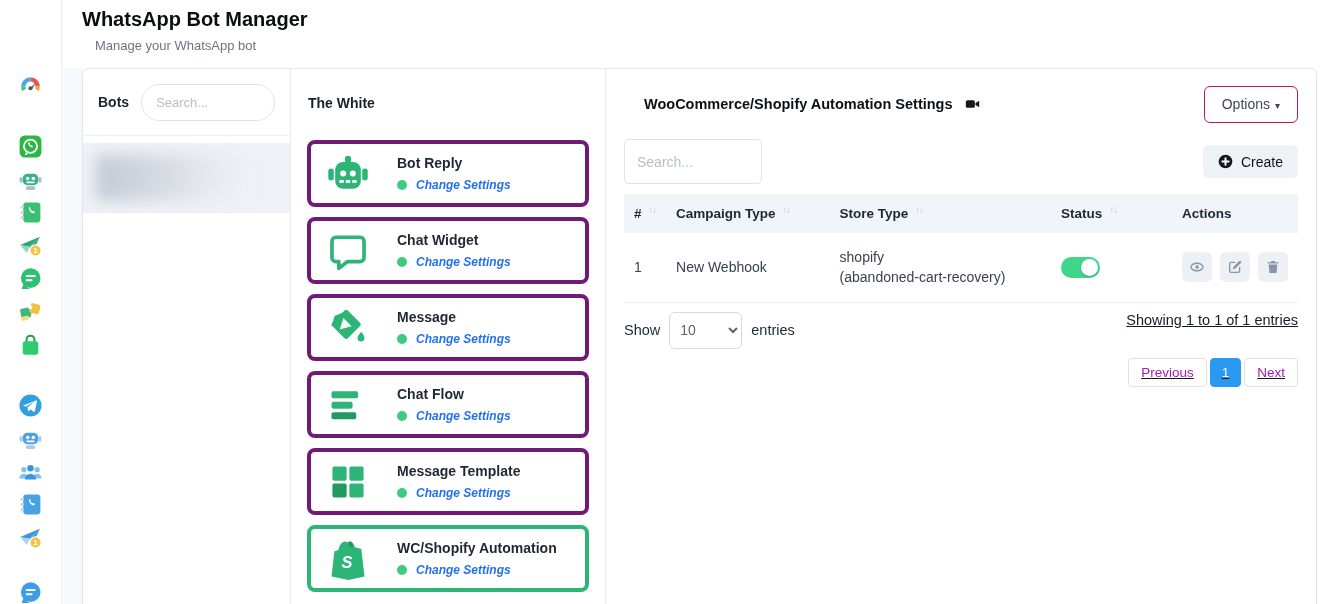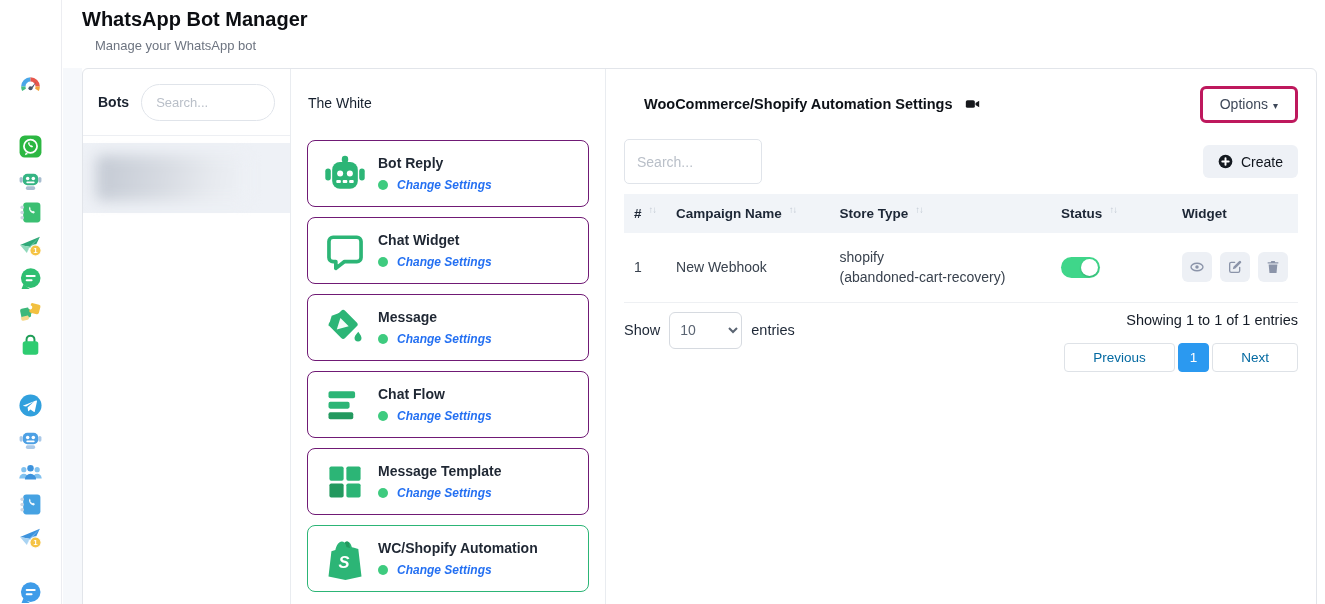--- a/index.html
+++ b/index.html
@@ -34,37 +34,37 @@
   .bots-head { height:67px; display:flex; align-items:center; gap:12px; padding:0 15px; border-bottom:1px solid #edeff3; }
   .bots-label { font-weight:bold; font-size:14px; color:#1b2330; }
   .bots-search { flex:1; width:120px; height:37px; border:1px solid #e0e4ea; border-radius:19px; padding:0 14px; font-size:13px; color:#333; outline:none; font-family:inherit; }
   input::placeholder { color:#b9bfc8; }
   .bot-item { height:70px; margin-top:7px; background:#eef1f6; display:flex; align-items:center; padding:0 13px; cursor:pointer; }
   .bot-blur { width:152px; height:46px; border-radius:6px; filter:blur(7px);
     background:linear-gradient(100deg,#c3c9d3 0%,#d7dbe2 45%,#e7eaef 75%,#eef1f6 100%); }
 
   
   .menu-col { width:315px; border-right:1px solid #e9ecf0; flex:0 0 auto; }
-  .menu-head { height:67px; display:flex; align-items:center; padding:0 17px; font-weight:normal; font-size:14px; color:#16202e; }
+  .menu-head { height:67px; display:flex; align-items:center; padding:0 17px; font-weight:bold; font-size:14px; color:#16202e; }
   .menu-list { padding:4px 16px 16px; display:flex; flex-direction:column; gap:10px; }
-  .menu-card { border:1px solid #701a75; border-radius:8px; height:67px; display:flex; align-items:center; gap:11px; padding:0 15px; cursor:pointer; background:#fff; }
+  .menu-card { border:4px solid #701a75; border-radius:8px; height:67px; display:flex; align-items:center; gap:27px; padding:0 15px; cursor:pointer; background:#fff; }
   .menu-card.active { border-color:var(--accent-green); }
   .menu-icon { width:44px; height:44px; flex:0 0 auto; }
   .menu-icon svg { width:100%; height:100%; display:block; }
   .menu-label { font-weight:bold; font-size:14px; color:#1f2733; margin-bottom:7px; }
   .menu-sub { display:flex; align-items:center; gap:9px;font-style:italic; }
   .menu-dot { width:10px; height:10px; border-radius:50%; background:var(--dot-green); }
   .menu-link { color:var(--link-blue); font-size:12px; font-weight:bold; cursor:pointer; }
 
   
   .main-col { flex:1; padding:16px 18px; }
   .main-head { display:flex; justify-content:space-between; align-items:center; height:38px; margin-bottom:16px; }
   .main-title { display:flex; align-items:center; gap:10px; font-weight:bold; font-size:14.5px; color:#0d1117;margin-left:20px; }
   .main-title svg { width:19px; height:16px; }
-  .options-btn { height:37px; padding:0 17px; border:3px solid #be185d; border-radius:6px; background:#fff; color:#3e4859; font-size:14px; font-family:inherit; cursor:pointer; }
+  .options-btn { height:37px; padding:0 17px; border:1px solid #be185d; border-radius:6px; background:#fff; color:#3e4859; font-size:14px; font-family:inherit; cursor:pointer; }
   .options-btn .caret { font-size:10px; margin-left:5px; color:#3e4859; }
   .toolbar { display:flex; justify-content:space-between; align-items:center; margin-bottom:10px; }
   .search-input { width:138px; height:45px; border:1px solid #e0e4ea; border-radius:5px; padding:0 12px; font-size:14px; outline:none; font-family:inherit; }
   .create-btn { height:33px; padding:0 15px; background:#eef1f6; border:none; border-radius:6px; font-size:14px; color:#10151d; display:flex; align-items:center; gap:8px; font-family:inherit; cursor:pointer; }
   .create-btn svg { width:15px; height:15px; }
 
   table { width:100%; border-collapse:collapse; }
   thead th { background:#f1f4f8; text-align:left; font-size:13.5px; font-weight:bold; color:#1d2736; padding:12px 10px; }
   thead th .th-inner { display:flex; align-items:flex-start; }
   thead th .sort { color:#c2c9d3; font-size:9.5px; margin-left:7px; letter-spacing:-1px; position:relative; top:-2px; }
@@ -72,24 +72,24 @@
   .store-type div { line-height:1.45; }
   .toggle { width:39px; height:21px; border-radius:11px; background:var(--toggle-green); position:relative; cursor:pointer; }
   .toggle .knob { position:absolute; top:2px; right:2px; width:17px; height:17px; border-radius:50%; background:#fff; box-shadow:0 1px 2px rgba(0,0,0,.2); }
   .actions-cell { display:flex; gap:8px; }
   .action-btn { width:30px; height:30px; border:none; border-radius:6px; background:#edf0f5; display:inline-flex; align-items:center; justify-content:center; cursor:pointer; padding:0; }
   .action-btn svg { width:16px; height:16px; }
 
   .table-footer { display:flex; justify-content:space-between; align-items:flex-start; margin-top:9px; }
   .show-entries { display:flex; align-items:center; gap:9px; font-size:14.5px; color:#1d2736; }
   .page-size { width:73px; height:37px; border:1px solid #d6dae0; border-radius:6px; color:#5a6472; font-size:14px; padding:0 6px; background:#fff; font-family:inherit; }
-  .footer-right { display:flex; flex-direction:column; align-items:flex-end; gap:15px; }
+  .footer-right { display:flex; flex-direction:column; align-items:flex-end; gap:30px;text-decoration:underline; }
   .summary { font-size:14.5px; color:#151c27; }
   .pagination { display:flex; gap:3px; }
-  .page-btn { height:29px; min-width:30px; padding:0 28px; border:1px solid #dee2e7; border-radius:4px; background:#fff; color:#0369a1; font-size:13.5px; font-family:inherit; cursor:pointer; }
+  .page-btn { height:29px; min-width:30px; padding:0 12px; border:1px solid #dee2e7; border-radius:4px; background:#fff; color:#a21caf; font-size:13.5px; font-family:inherit; cursor:pointer; }
   .page-btn.active { background:var(--page-blue); border-color:var(--page-blue); color:#fff; padding:0 11px; }
 </style>
 </head>
 <body>
 
 <aside class="iconbar" id="iconbar">
     <div class="side-icon">
       <svg viewBox="0 0 24 24">
         <path d="M12 4a9 9 0 0 0-9 9h4.2A4.8 4.8 0 0 1 12 8.2Z" fill="#4aa7e8"></path>
         <path d="M12 4a9 9 0 0 1 9 9h-4.2A4.8 4.8 0 0 0 12 8.2Z" fill="#e8574b"></path>
@@ -378,39 +378,39 @@
       <thead id="table-head">
           <tr>
             <th>
               <span class="th-inner">
                 <span>#</span>
                 <span class="sort">↑↓</span>
               </span>
             </th>
             <th>
               <span class="th-inner">
-                <span>Campaign Name</span>
+                <span>Campaign Type</span>
                 <span class="sort">↑↓</span>
               </span>
             </th>
             <th>
               <span class="th-inner">
                 <span>Store Type</span>
                 <span class="sort">↑↓</span>
               </span>
             </th>
             <th>
               <span class="th-inner">
                 <span>Status</span>
                 <span class="sort">↑↓</span>
               </span>
             </th>
             <th>
               <span class="th-inner">
-                <span>Widget</span>
+                <span>Actions</span>
               </span>
             </th>
           </tr>
         </thead>
       <tbody id="table-body">
           <tr>
             <td>1</td>
             <td>New Webhook</td>
             <td class="store-type">
               <div>shopify</div>

